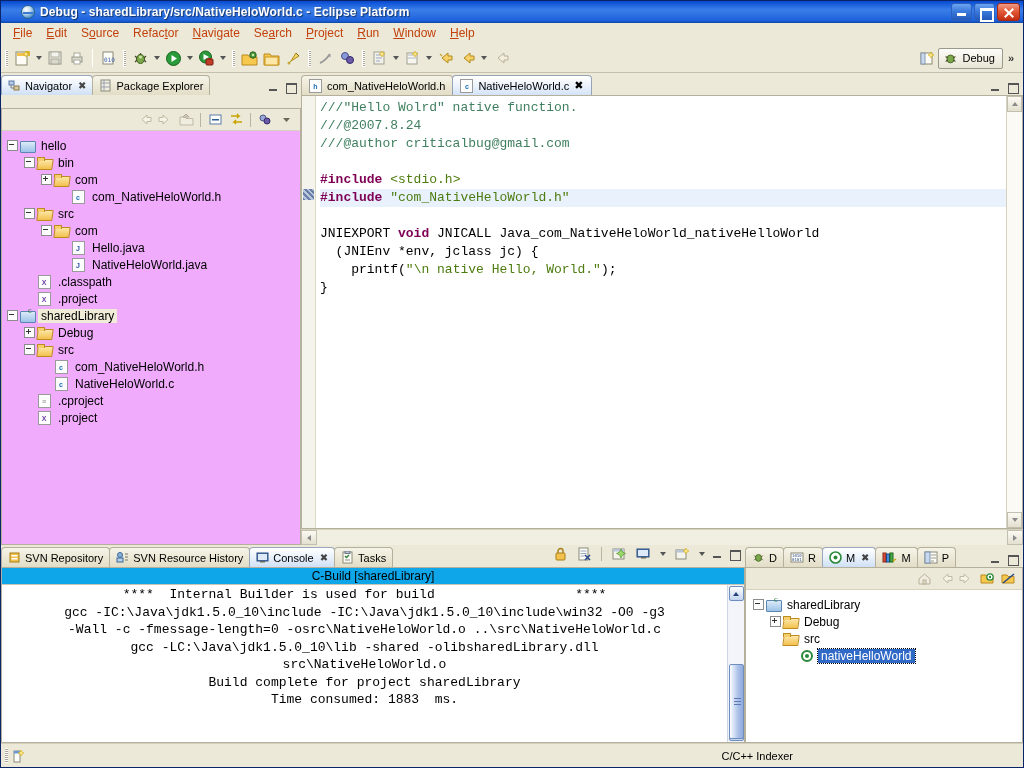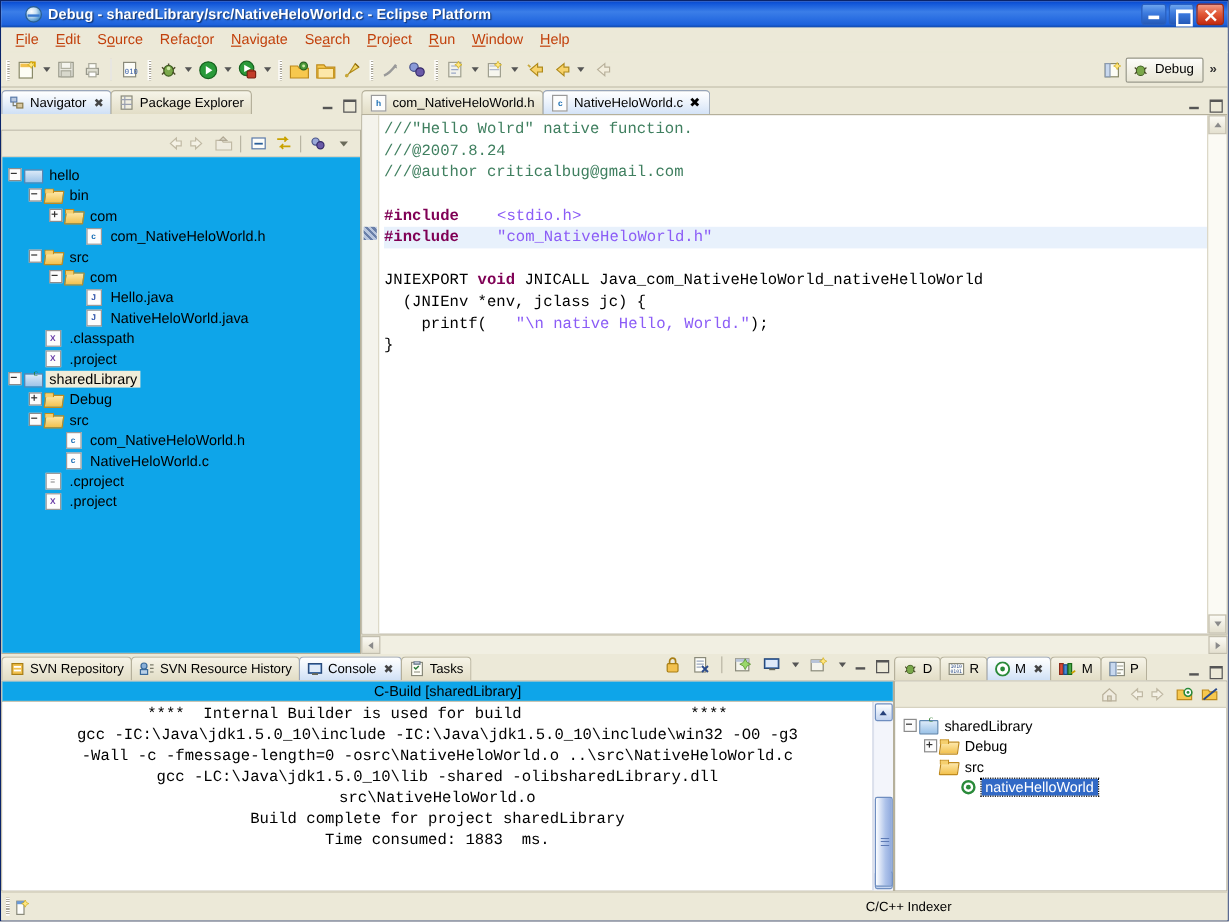--- a/index.html
+++ b/index.html
@@ -89,21 +89,21 @@
 
   
   .view { flex: 1 1 auto; display: flex; flex-direction: column; min-height: 0;
     border: 1px solid #b5b09b; background: #fff; }
   .view-toolbar { height: 22px; flex: 0 0 22px; background:#ece9d8; display:flex; align-items:center;
     justify-content:flex-end; gap:1px; padding-right:4px; border-bottom:1px solid #d6d2c0; }
   .vt-icon { width:20px; height:18px; display:flex; align-items:center; justify-content:center; }
   .vt-sep { width:1px; height:14px; background:#b9b5a3; margin:0 3px; }
 
   
-  .tree { flex:1 1 auto; overflow:hidden; background:#0ea5e9; padding:6px 0 0 4px; }
+  .tree { flex:1 1 auto; overflow:hidden; background:#f0abfc; padding:6px 0 0 4px; }
   .trow { display:flex; align-items:center; height:17px; font-size:12px; white-space:nowrap; }
   .texp { width:13px; height:13px; flex:0 0 13px; position:relative; }
   .texp.has::before { content:""; position:absolute; left:1px; top:1px; width:9px; height:9px;
     border:1px solid #8c8c8c; background:#fcfcfc; }
   .texp.has::after { content:""; position:absolute; left:3px; top:5px; width:5px; height:1px;
     background:#333; }
   .texp.plus .pv { position:absolute; left:5px; top:3px; width:1px; height:5px; background:#333; z-index:2; }
   .tpad { flex:0 0 auto; }
   .ticon { width:16px; height:15px; flex:0 0 16px; margin-right:3px; display:flex;
     align-items:center; justify-content:center; }
@@ -143,21 +143,21 @@
   .editor-wrap { flex:1 1 auto; display:flex; border:1px solid #b5b09b; background:#fff; min-height:0; }
   .gutter { width:14px; flex:0 0 14px; background:#f4f3ec; border-right:1px solid #ddd9c8;
     position:relative; }
   .gutter-mark { position:absolute; left:1px; width:11px; height:11px;
     background: repeating-linear-gradient(45deg,#6a7fa8 0 2px,#b9c6de 2px 4px); }
   .code { flex:1 1 auto; padding:3px 0 0 4px; font-family:"Liberation Mono","DejaVu Sans Mono",monospace;
     font-size:13px; line-height:18px; overflow:hidden; white-space:pre; color:#000; }
   .code .cmt { color:#3f7f5f; }
   .code .kw  { color:#7f0055; font-weight:bold; }
   .code .pp  { color:#7f0055; font-weight:bold; }
-  .code .str { color:#8b5cf6;margin-left:24px; }
+  .code .str { color:#4d7c0f; }
   .code .hl  { display:block; background:#e8f1fc; }
   .vscroll { width:16px; flex:0 0 16px; background:#f1efe2; border-left:1px solid #d6d2c0;
     display:flex; flex-direction:column; }
   .vs-btn { height:16px; flex:0 0 16px; background:linear-gradient(to bottom,#fbfaf4,#e4e0cf);
     border:1px solid #c3bfae; display:flex; align-items:center; justify-content:center; }
   .vs-arrow { border-left:3px solid transparent; border-right:3px solid transparent; }
   .vs-arrow.up { border-bottom:4px solid #8a8a8a; }
   .vs-arrow.dn { border-top:4px solid #8a8a8a; }
   .vs-track { flex:1 1 auto; background:#fbfaf4; }
   .hscroll { height:16px; flex:0 0 16px; background:#f1efe2; border-top:1px solid #d6d2c0;

